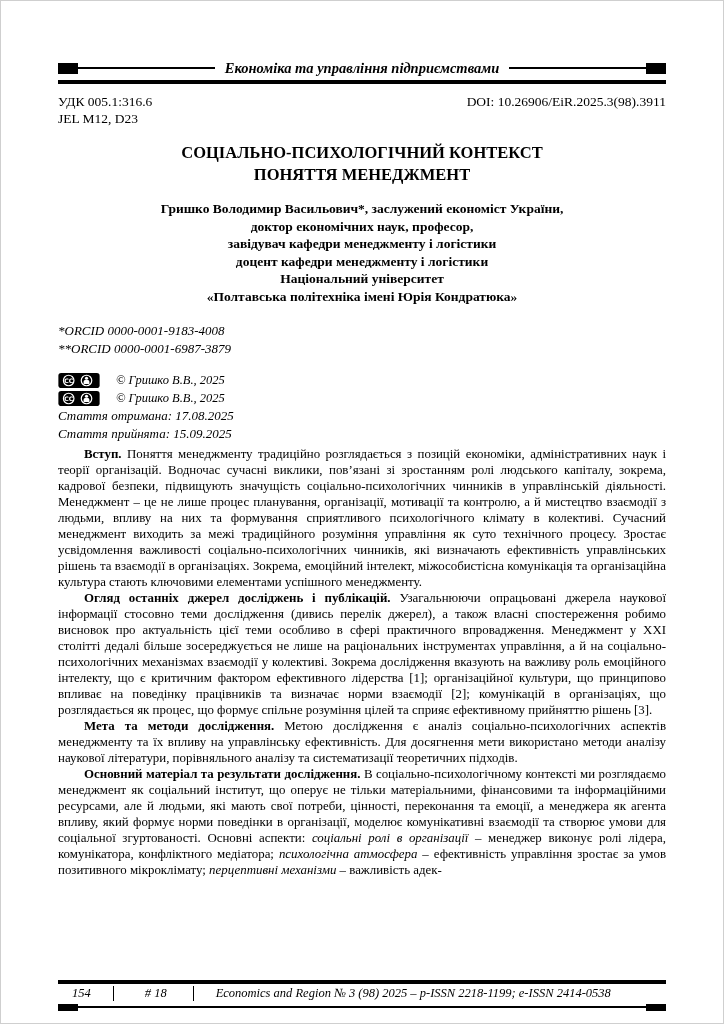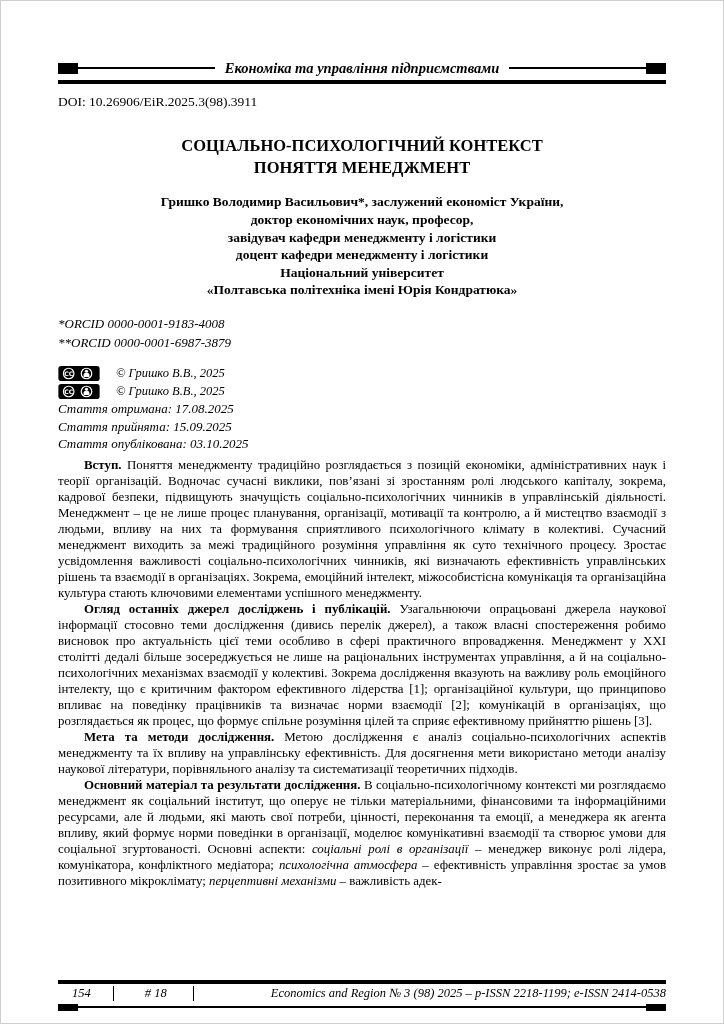--- a/index.html
+++ b/index.html
@@ -27,21 +27,21 @@
     white-space:nowrap;
   }
   .thick-rule{height:4px;background:#000;margin-top:3px;}
   
   .meta-row{display:flex;justify-content:space-between;margin-top:10px;font-size:13.5px;line-height:1.25;}
   .meta-left div{white-space:nowrap;}
   .meta-right{white-space:nowrap;}
   
   .title{
     text-align:center;font-weight:bold;font-size:16.5px;line-height:1.35;
-    margin:24px 0 14px 0;
+    margin:14px 0 14px 0;
   }
   
   .authors{text-align:center;font-weight:bold;font-size:13.5px;line-height:1.3;}
   
   .orcid{font-style:italic;font-size:13px;line-height:1.45;margin-top:16px;}
   
   .cc-block{margin-top:12px;}
   .cc-row{display:flex;align-items:center;gap:16px;height:18px;}
   .cc-row svg{display:block;}
   .cc-label{font-style:italic;font-size:12.5px;}
@@ -52,40 +52,44 @@
   .body-text p{margin:0;text-indent:26px;}
   
   footer{margin-top:auto;}
   .footer-row{
     display:flex;align-items:center;
     font-weight:normal;font-style:italic;font-size:12.5px;
     padding:2px 0 2px 14px;
   }
   .f-page{flex:0 0 auto;padding-right:22px;}
   .f-issue{flex:0 0 auto;border-left:1.5px solid #000;padding:0 26px 0 31px;}
-  .f-journal{flex:1;border-left:1.5px solid #000;padding-left:15px;text-align:right;}
+  .f-journal{flex:1;border-left:1.5px solid #000;padding-left:22px;text-align:left;}
   .thin-band{display:flex;align-items:center;height:8px;}
   .thin-band .sq{width:20px;height:7px;background:#000;flex:0 0 auto;}
   .thin-band .hline{flex:1;height:2px;background:#000;}
 </style>
 </head>
 <body>
 
 <div class="page">
 
   <div class="band">
     <span class="sq"></span>
     <span class="hline"></span>
     <span class="band-title">Економіка та управління підприємствами</span>
     <span class="hline"></span>
     <span class="sq"></span>
   </div>
   <div class="thick-rule"></div>
 
   <div class="meta-row">
+    <div class="meta-left">
+      <div>УДК 005.1:316.6</div>
+      <div>JEL M12, D23</div>
+    </div>
     <div class="meta-right">DOI: 10.26906/EiR.2025.3(98).3911</div>
   </div>
 
   <h1 class="title">
     <span>СОЦІАЛЬНО-ПСИХОЛОГІЧНИЙ КОНТЕКСТ</span><br>
     <span>ПОНЯТТЯ МЕНЕДЖМЕНТ</span>
   </h1>
 
   <div class="authors">
     <div>Гришко Володимир Васильович*, заслужений економіст України,</div>
@@ -122,21 +126,20 @@
         <circle cx="30" cy="5.6" r="1.7" fill="#fff"></circle>
         <path d="M26.9 11.6 v-2 a3.1 2.3 0 0 1 6.2 0 v2 z" fill="#fff"></path>
       </svg>
       <span class="cc-label">© Гришко В.В., 2025</span>
     </div>
   </div>
 
   <div class="dates">
     <div>Стаття отримана: 17.08.2025</div>
     <div>Стаття прийнята: 15.09.2025</div>
-    <div>Стаття опублікована: 03.10.2025</div>
   </div>
 
   <div class="body-text">
     <p><span style="font-weight: bold;">Вступ.</span><span> Поняття менеджменту традиційно розглядається з позицій економіки, адміністративних наук і теорії організацій. Водночас сучасні виклики, пов’язані зі зростанням ролі людського капіталу, зокрема, кадрової безпеки,  підвищують значущість соціально-психологічних чинників в управлінській діяльності. Менеджмент – це не лише процес планування, організації, мотивації та контролю, а й мистецтво взаємодії з людьми, впливу на них та формування сприятливого психологічного клімату в колективі. Сучасний менеджмент виходить за межі традиційного розуміння управління як суто технічного процесу. Зростає усвідомлення важливості соціально-психологічних чинників, які визначають ефективність управлінських рішень та взаємодії в організаціях. Зокрема, емоційний інтелект, міжособистісна комунікація та організаційна культура стають ключовими елементами успішного менеджменту.</span></p>
     <p><span style="font-weight: bold;">Огляд останніх джерел досліджень і публікацій.</span><span> Узагальнюючи опрацьовані джерела наукової інформації стосовно теми дослідження (дивись перелік джерел), а також власні спостереження робимо висновок про актуальність цієї теми особливо в сфері практичного впровадження. Менеджмент у XXI столітті дедалі більше зосереджується не лише на раціональних інструментах управління, а й на соціально-психологічних механізмах взаємодії у колективі. Зокрема дослідження вказують на важливу роль емоційного інтелекту, що є критичним фактором ефективного лідерства [1]; організаційної культури, що принципово  впливає на поведінку працівників та визначає норми взаємодії [2];  комунікацій в організаціях, що розглядається як процес, що формує спільне розуміння цілей та сприяє ефективному прийняттю рішень [3].</span></p>
     <p><span style="font-weight: bold;">Мета та методи дослідження.</span><span> Метою дослідження є аналіз соціально-психологічних аспектів менеджменту та їх впливу на управлінську ефективність. Для досягнення мети використано методи аналізу наукової літератури, порівняльного аналізу та систематизації теоретичних підходів.</span></p>
     <p><span style="font-weight: bold;">Основний матеріал та результати дослідження.</span><span> В соціально-психологічному контексті ми розглядаємо менеджмент як соціальний інститут, що оперує не тільки матеріальними, фінансовими та інформаційними ресурсами, але й людьми, які мають свої потреби, цінності, переконання та емоції,  а  менеджера як агента впливу, який формує норми поведінки в організації, моделює комунікативні взаємодії та створює умови для соціальної згуртованості. Основні аспекти: </span><span style="font-style: italic;">соціальні ролі в організації</span><span> – менеджер виконує ролі лідера, комунікатора, конфліктного медіатора; </span><span style="font-style: italic;">психологічна атмосфера</span><span> – ефективність управління зростає за умов позитивного мікроклімату; </span><span style="font-style: italic;">перцептивні механізми</span><span> – важливість адек-</span></p>
   </div>
 
   <footer>

